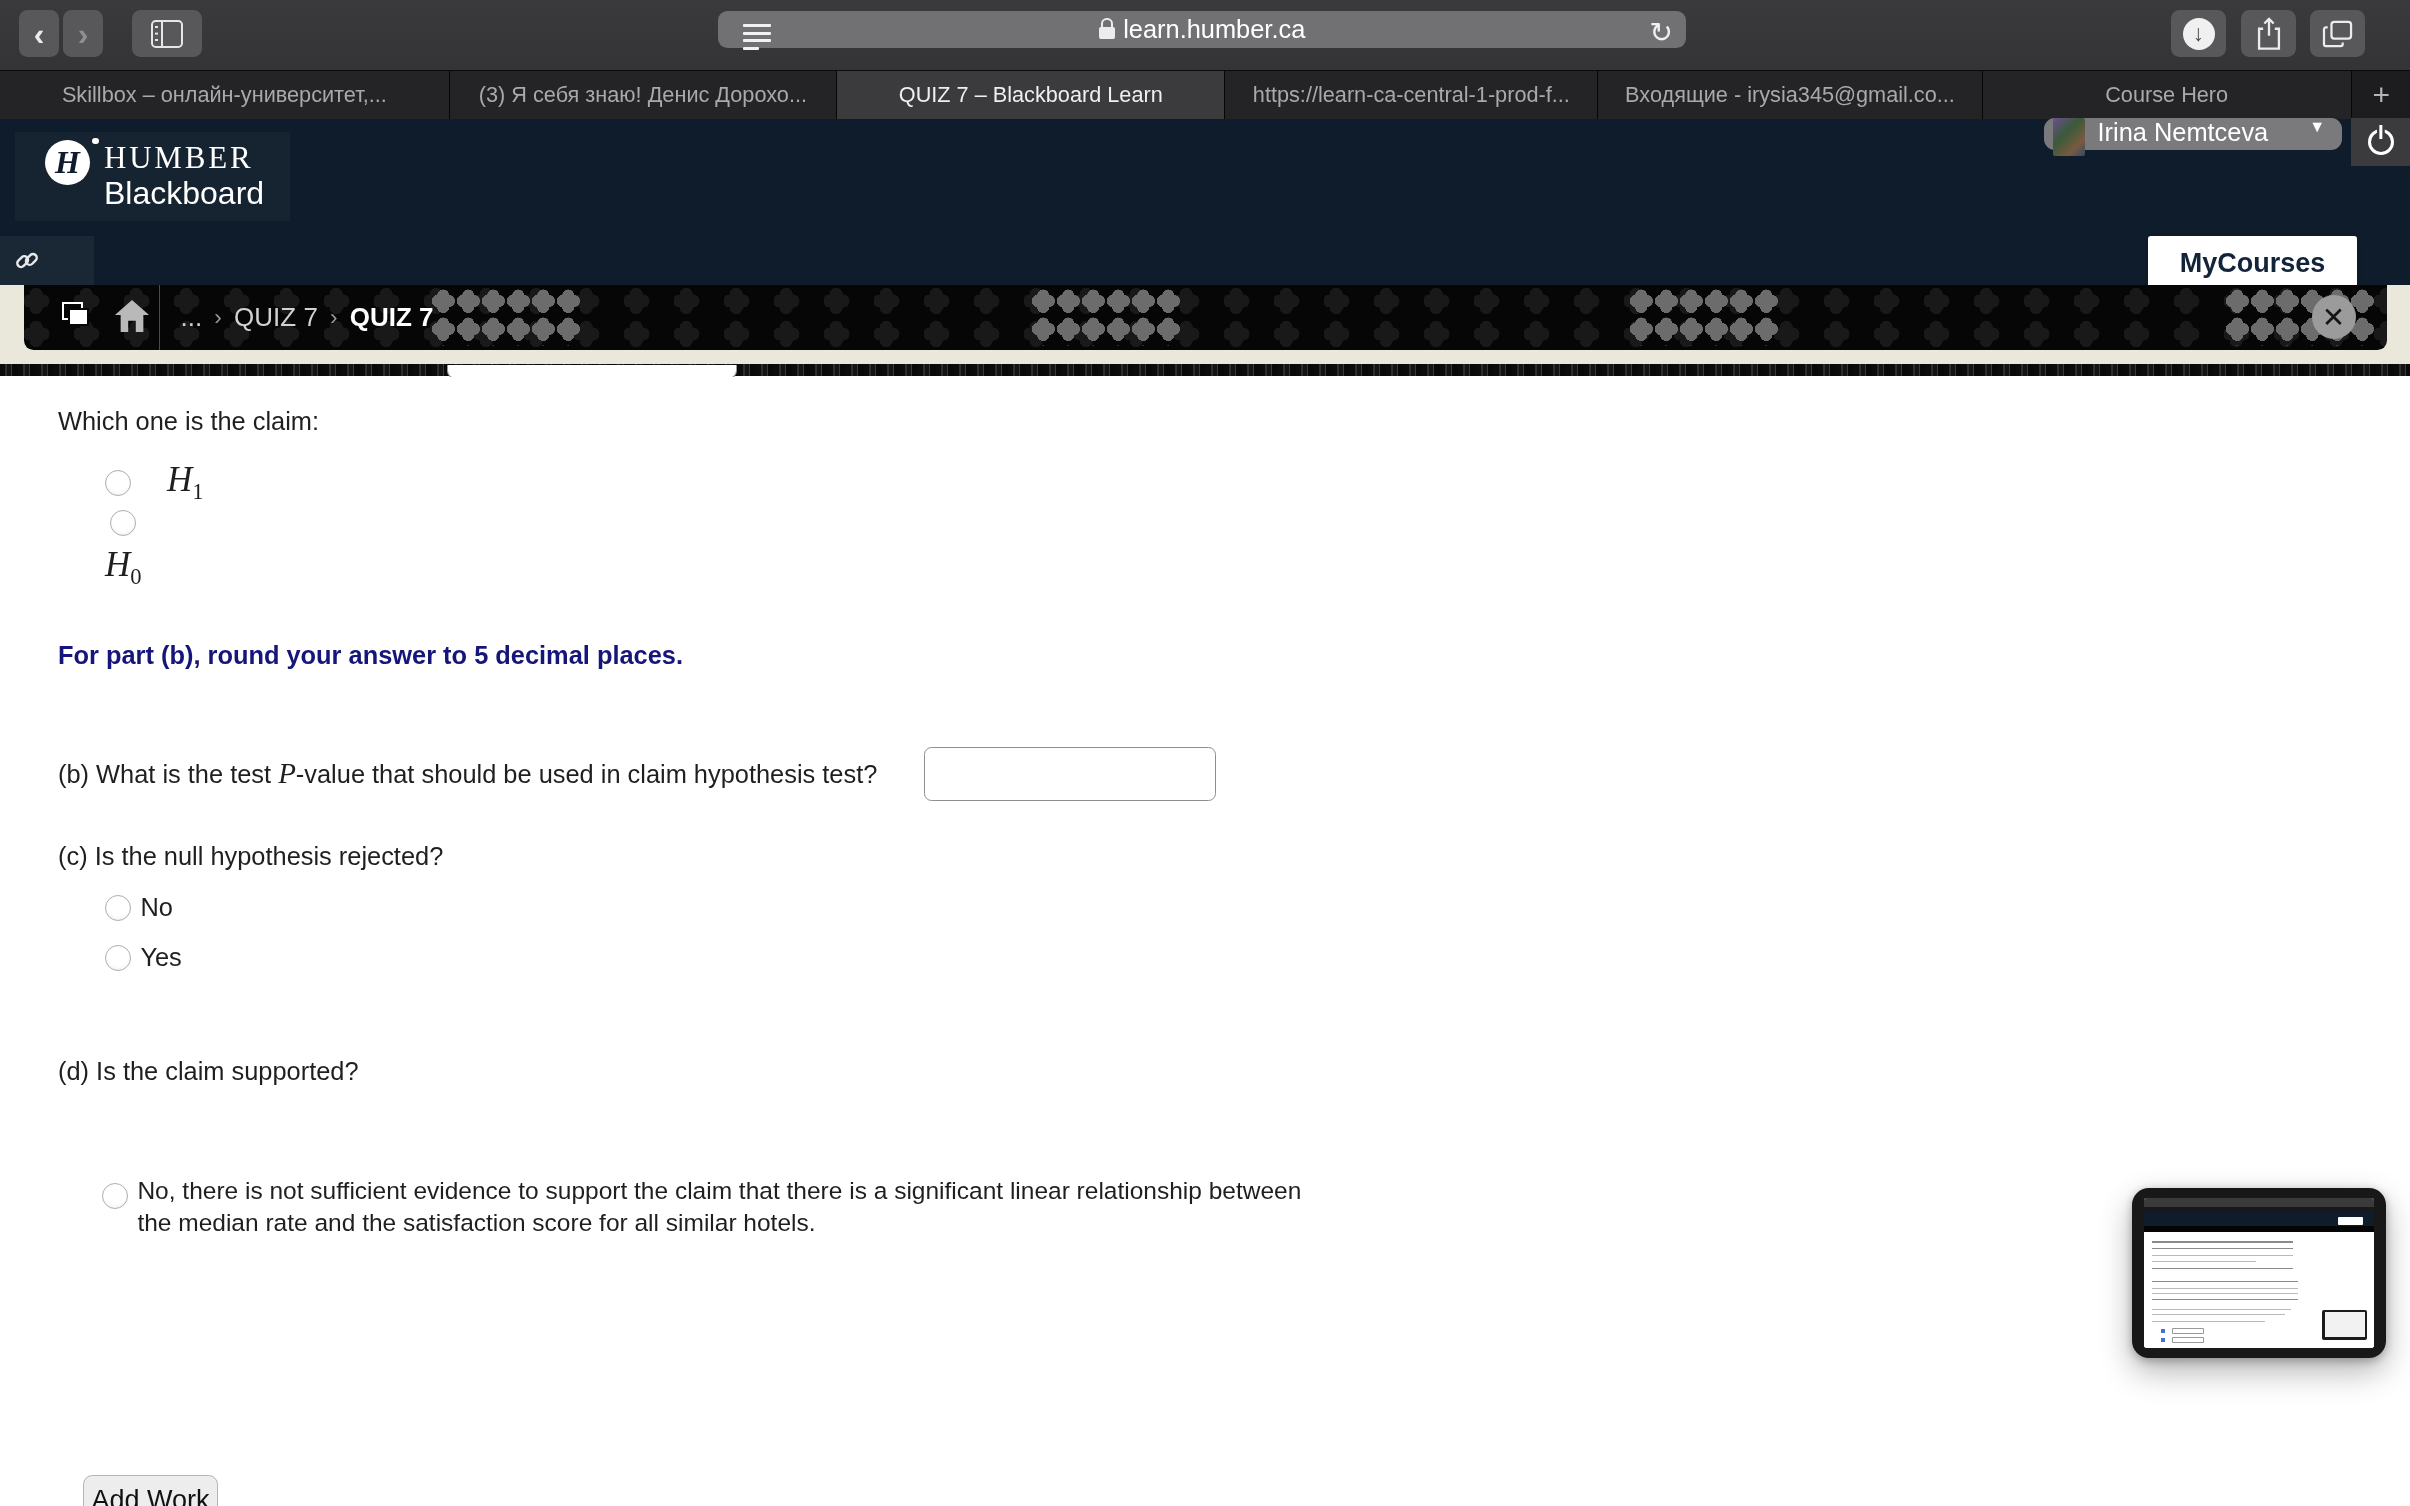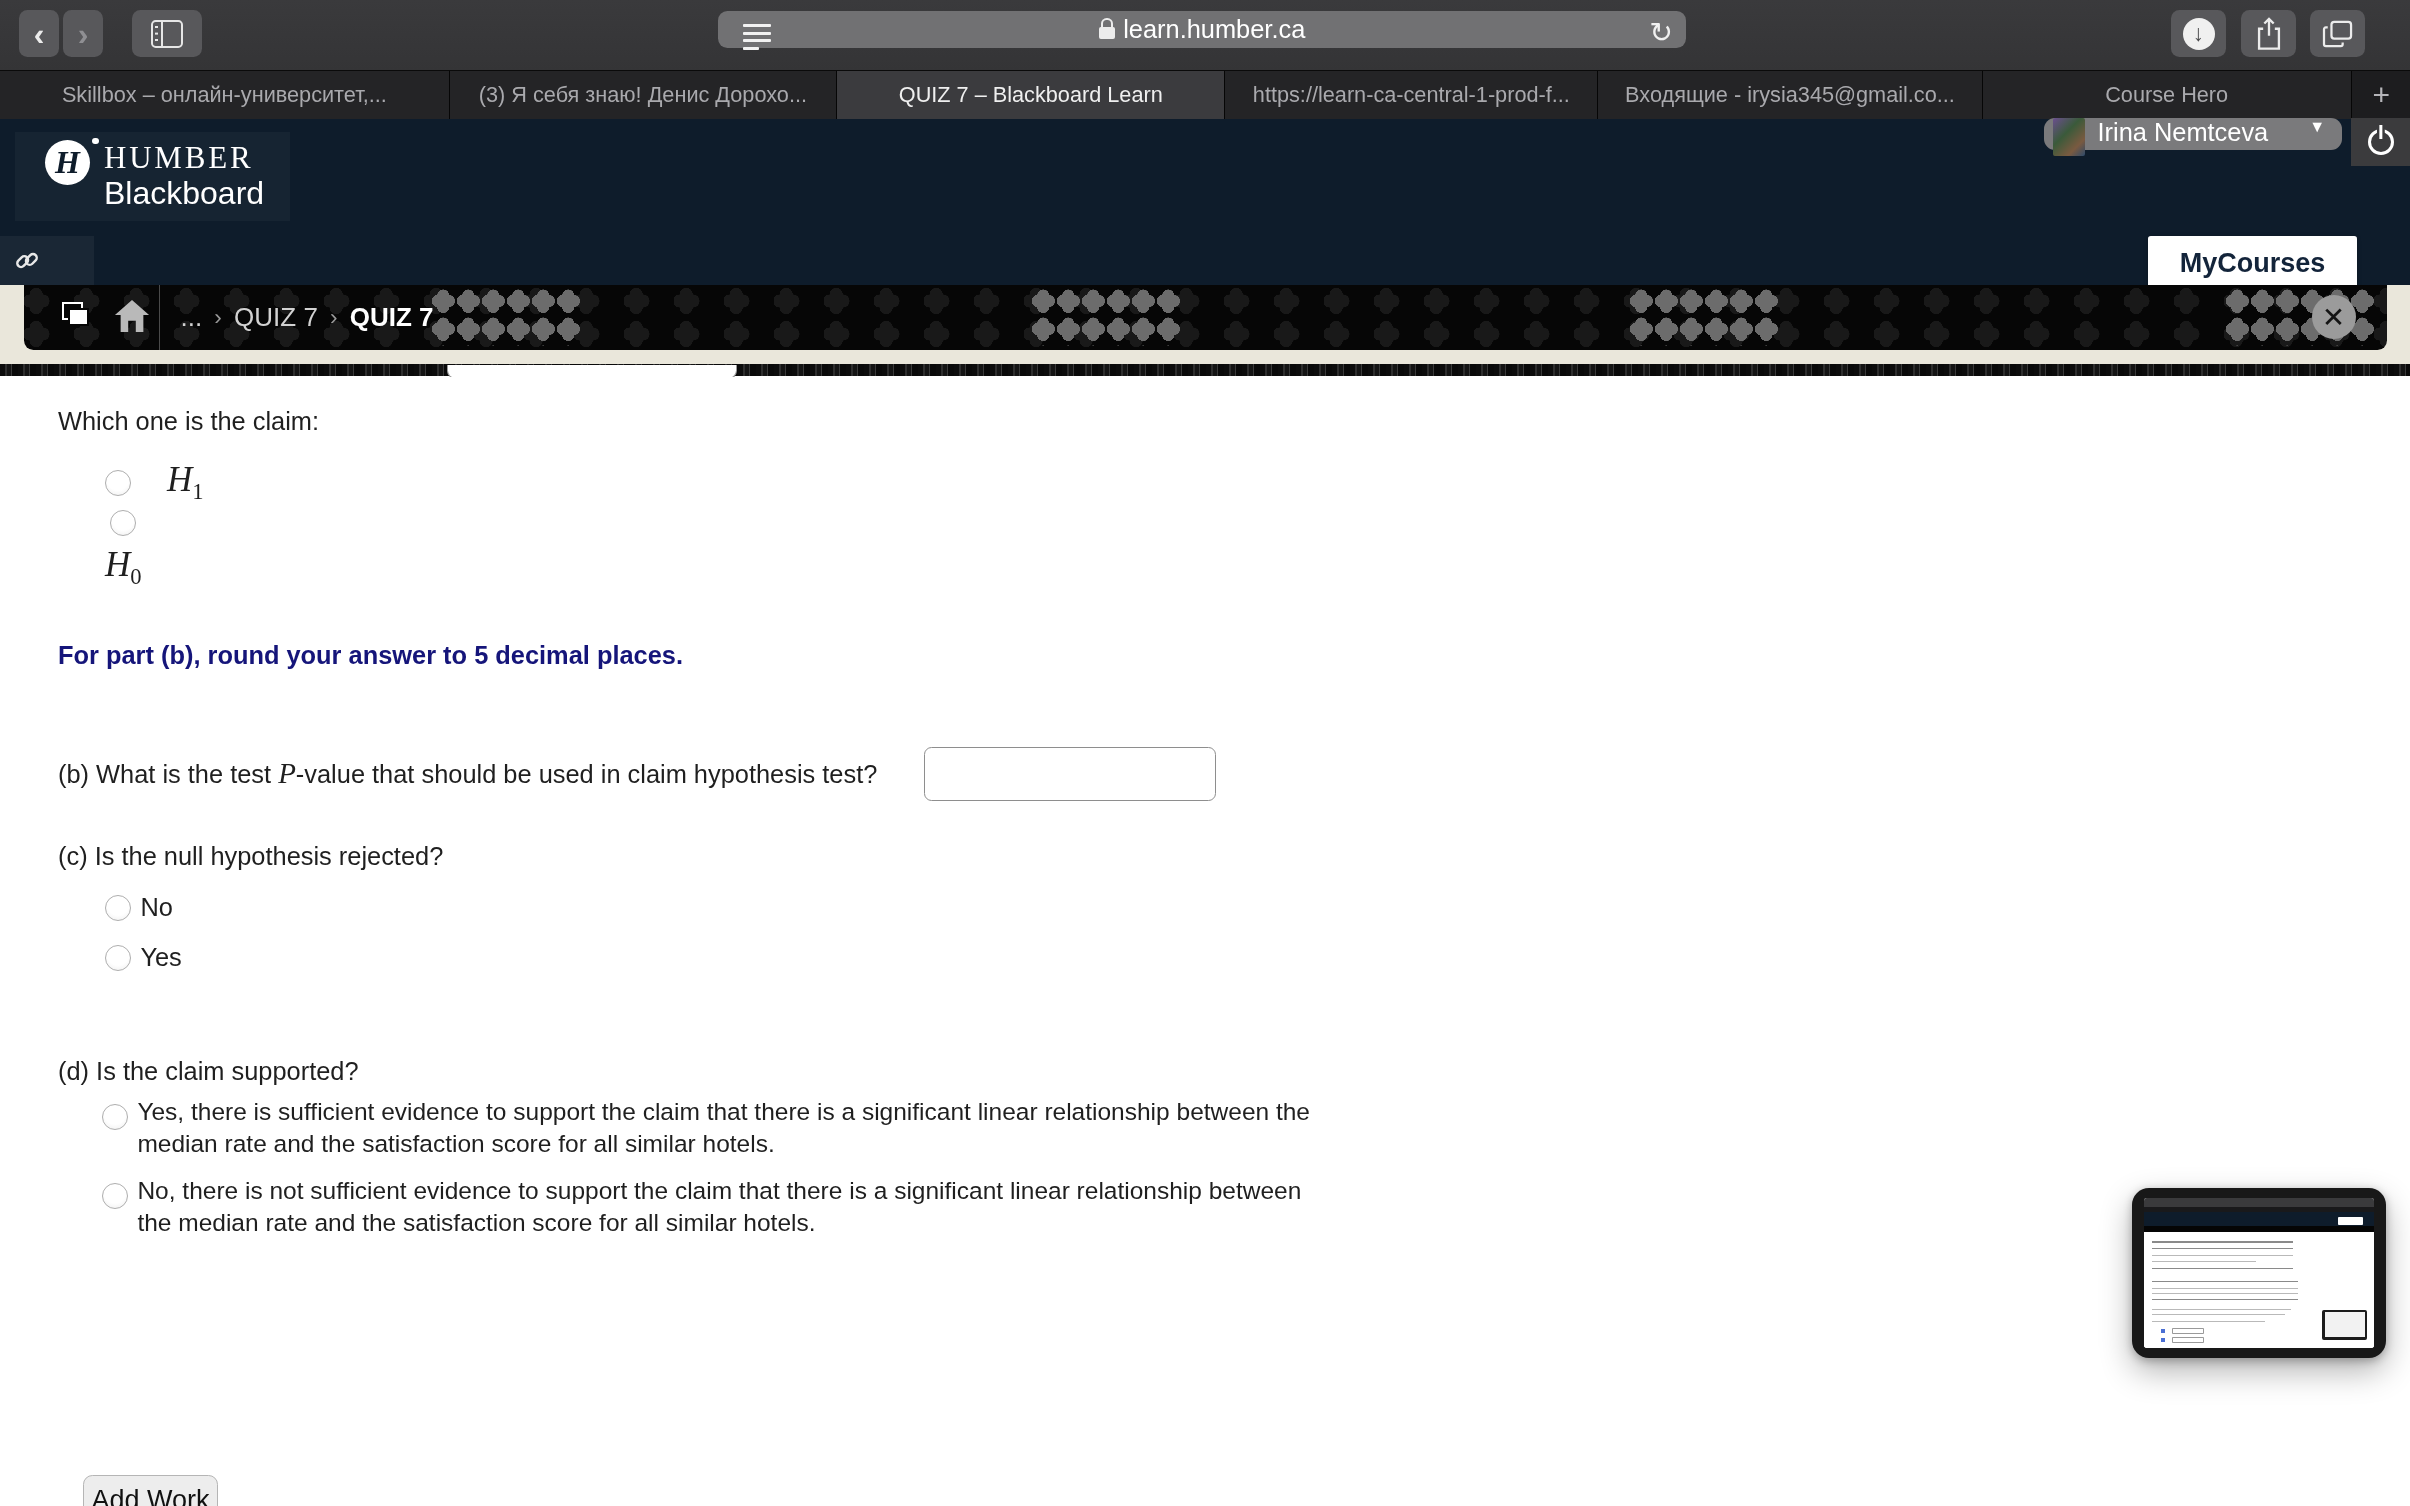--- a/index.html
+++ b/index.html
@@ -281,24 +281,20 @@
     <div class="radio-row" style="left:105px;top:516px;">
       <span class="radio"></span>
       <span class="q-text" style="position:static;">No</span>
     </div>
     <div class="radio-row" style="left:105px;top:566px;">
       <span class="radio"></span>
       <span class="q-text" style="position:static;">Yes</span>
     </div>
 
     <div class="q-text" style="left:58px;top:680px;">(d) Is the claim supported?</div>
-    <div class="radio-row" style="left:102px;top:719px;align-items:flex-start;">
-      <span class="radio" style="margin-top:7.5px;"></span>
-      <span class="opt-long">Yes, there is sufficient evidence to support the claim that there is a significant linear relationship between the median rate and the satisfaction score for all similar hotels.</span>
-    </div>
     <div class="radio-row" style="left:102px;top:798px;align-items:flex-start;">
       <span class="radio" style="margin-top:7.5px;"></span>
       <span class="opt-long">No, there is not sufficient evidence to support the claim that there is a significant linear relationship between the median rate and the satisfaction score for all similar hotels.</span>
     </div>
   </div>
 
   <div class="addwork">Add Work</div>
 
   <div class="pip">
     <div class="pip-screen">

